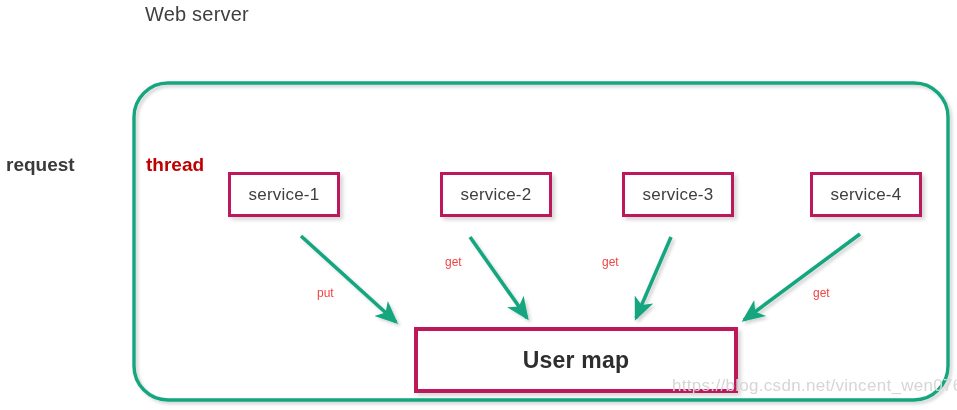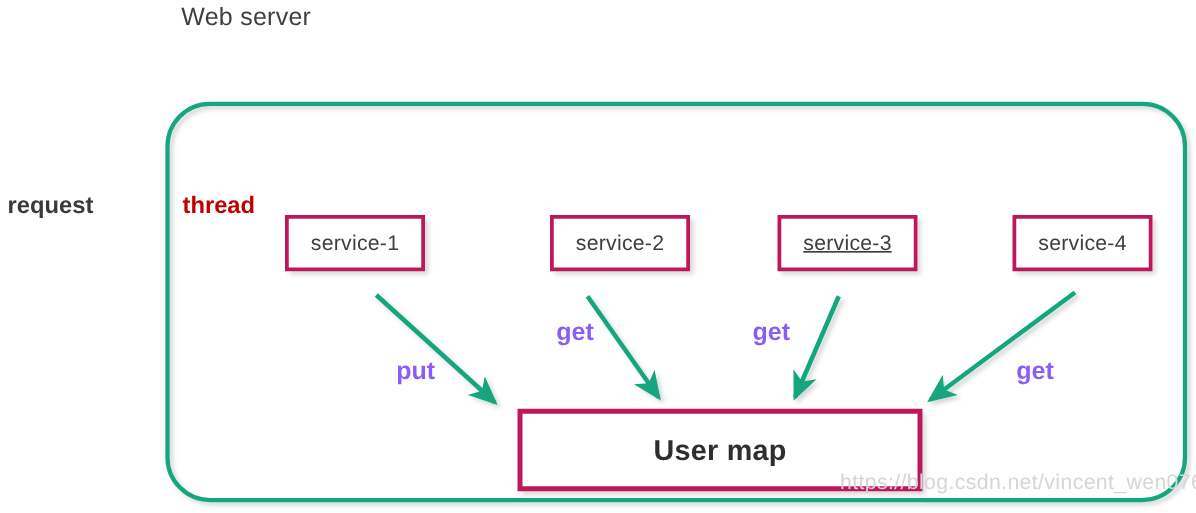--- a/index.html
+++ b/index.html
@@ -45,23 +45,23 @@
     color: #3a3a3a;
   }
   #thread-label {
     left: 146px;
     top: 155px;
     font-size: 19px;
     font-weight: bold;
     color: #c00000;
   }
   .op-label {
-    font-size: 20px;
-    font-weight: bold;
-    color: #8b5cf6;
+    font-size: 12px;
+    font-weight: normal;
+    color: #ef4444;
   }
   #op-put  { left: 317px; top: 287px; }
   #op-get1 { left: 445px; top: 256px; }
   #op-get2 { left: 602px; top: 256px; }
   #op-get3 { left: 813px; top: 287px; }
 
   .box {
     position: absolute;
     background: #ffffff;
     border: 3px solid #be185d;
@@ -71,21 +71,21 @@
     justify-content: center;
     box-shadow: 3px 3px 4px rgba(0,0,0,.16);
   }
   .box .lbl {
     font-size: 17px;
     color: #3f3f3f;
     letter-spacing: .2px;
   }
   #svc-1 { left: 228px; top: 172px; width: 112px; height: 45px; }
   #svc-2 { left: 428px; top: 172px; width: 112px; height: 45px; margin-left: 12px; }
-  #svc-3 { left: 622px; top: 172px; width: 112px; height: 45px; text-decoration: underline; }
+  #svc-3 { left: 622px; top: 172px; width: 112px; height: 45px; }
   #svc-4 { left: 810px; top: 172px; width: 112px; height: 45px; }
 
   #user-map {
     left: 414px;
     top: 327px;
     width: 324px;
     height: 66px;
     border-width: 4px;
   }
   #user-map .lbl {

